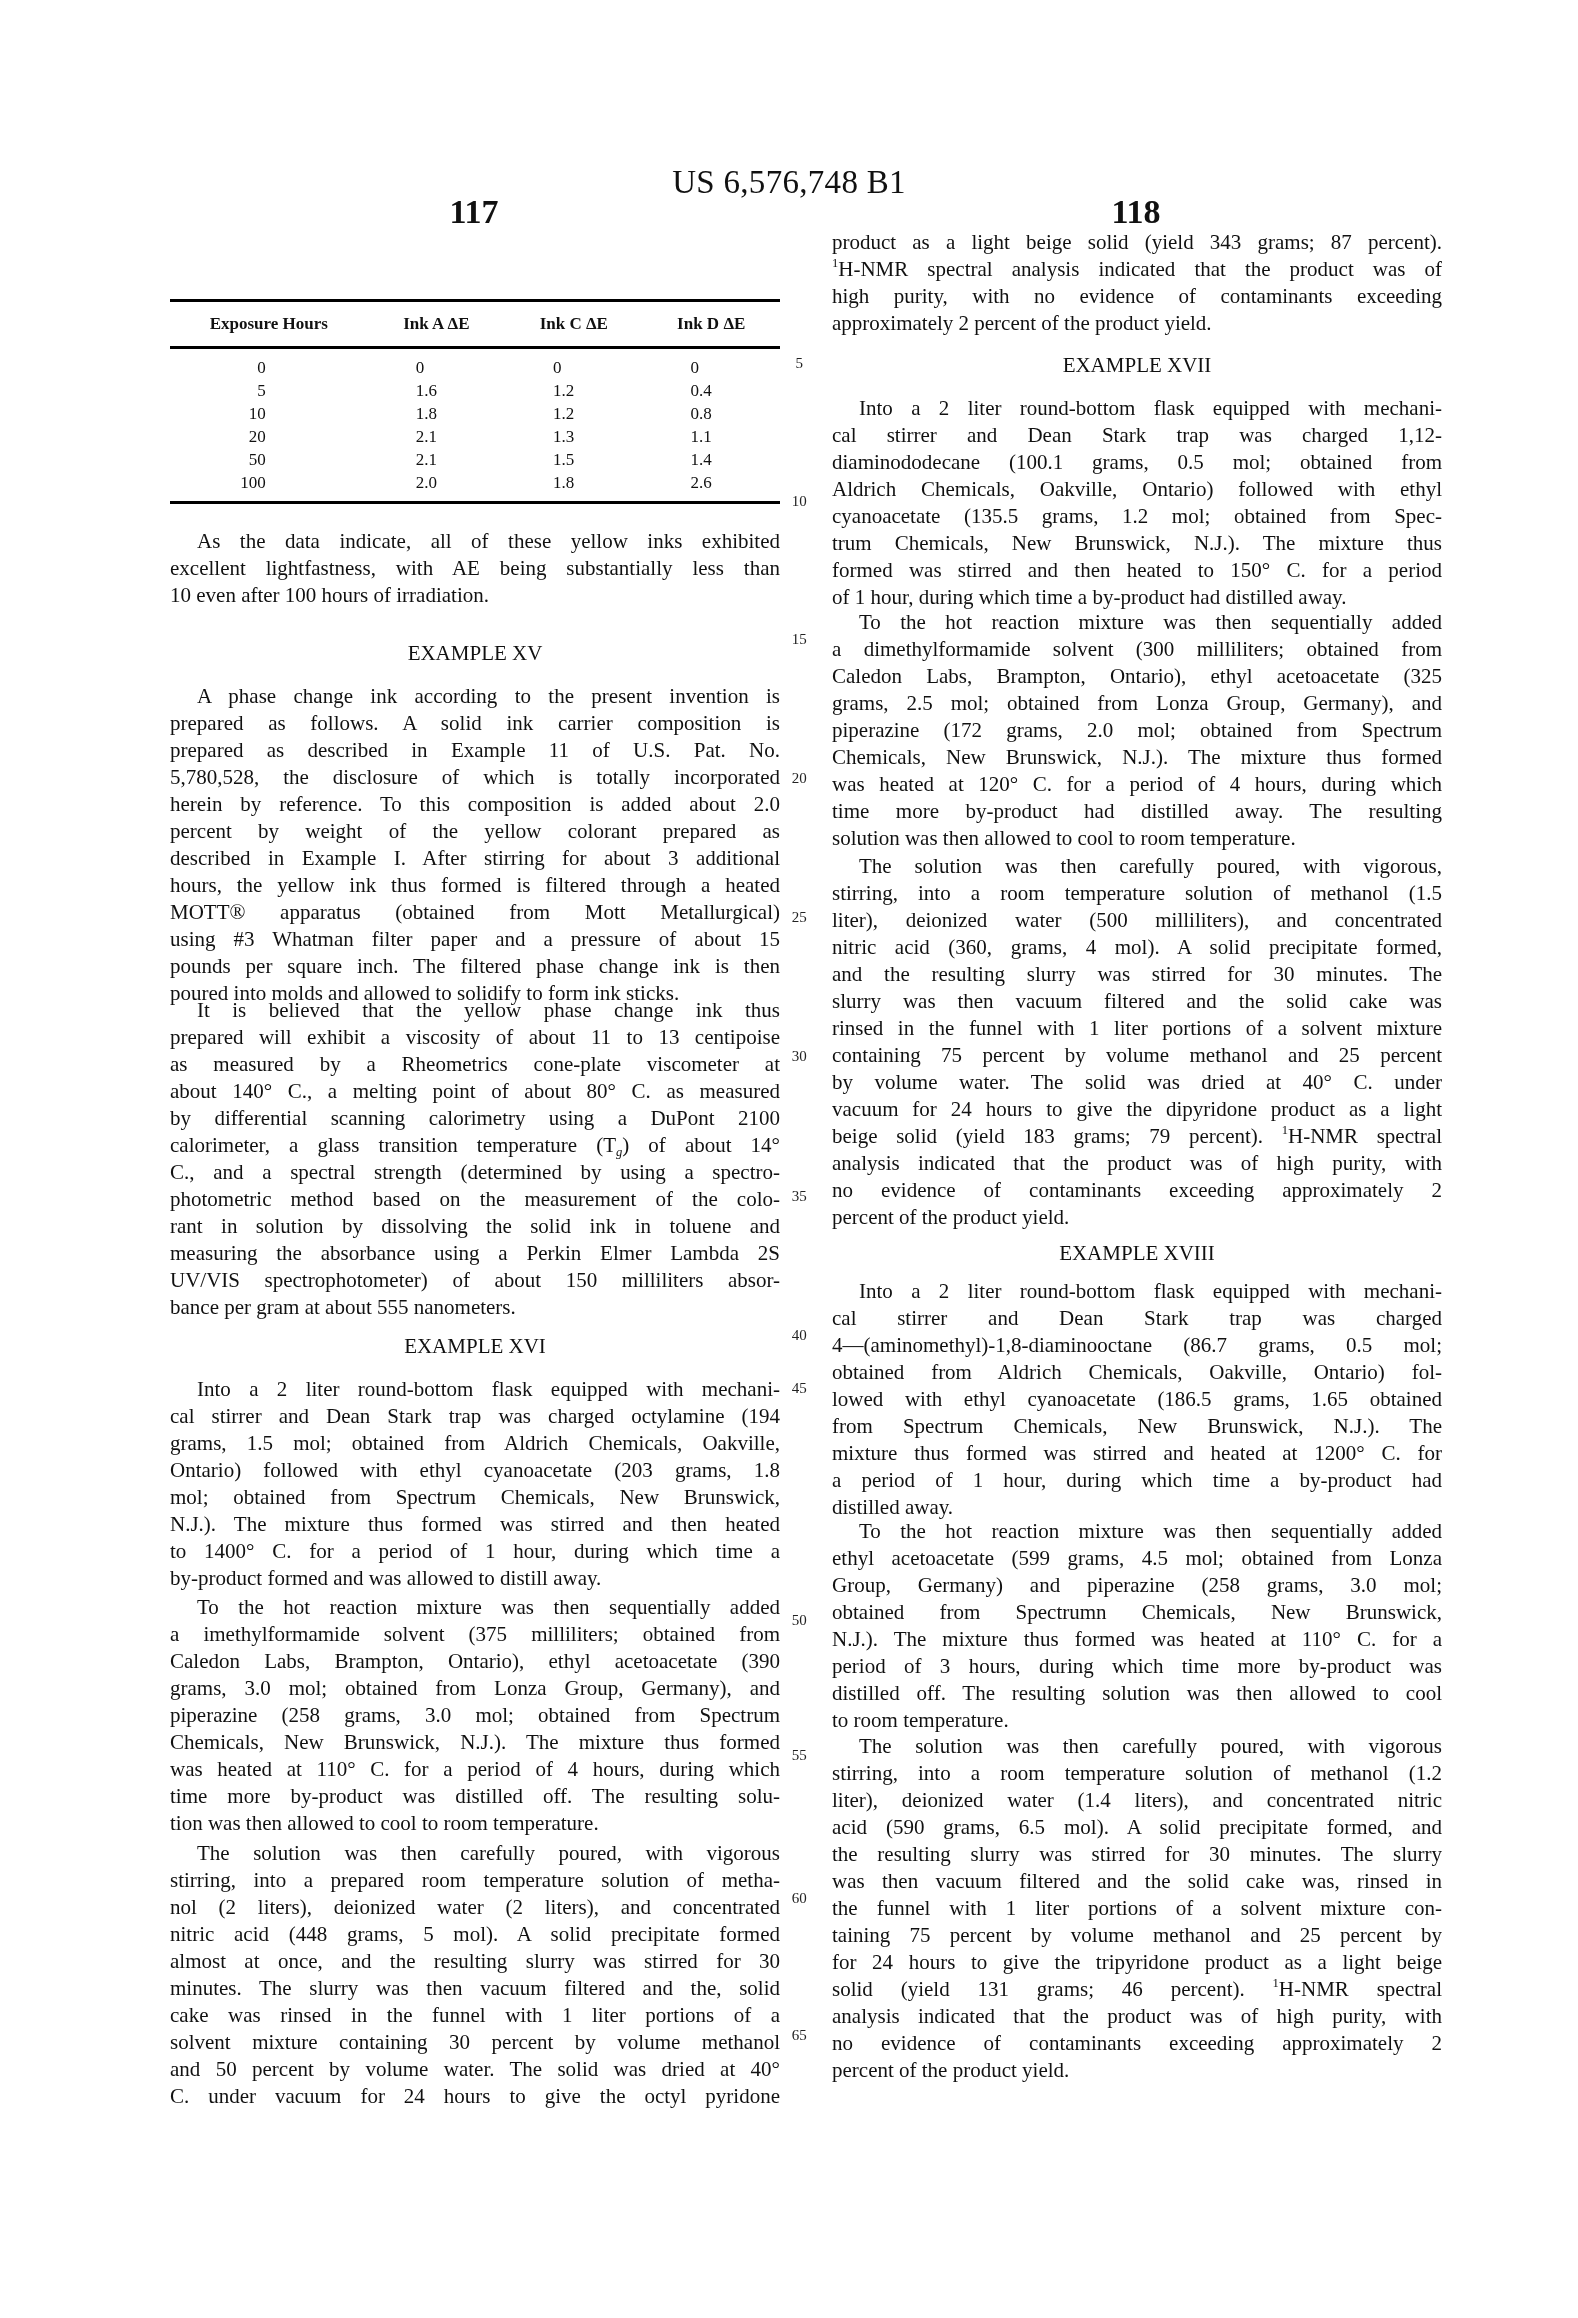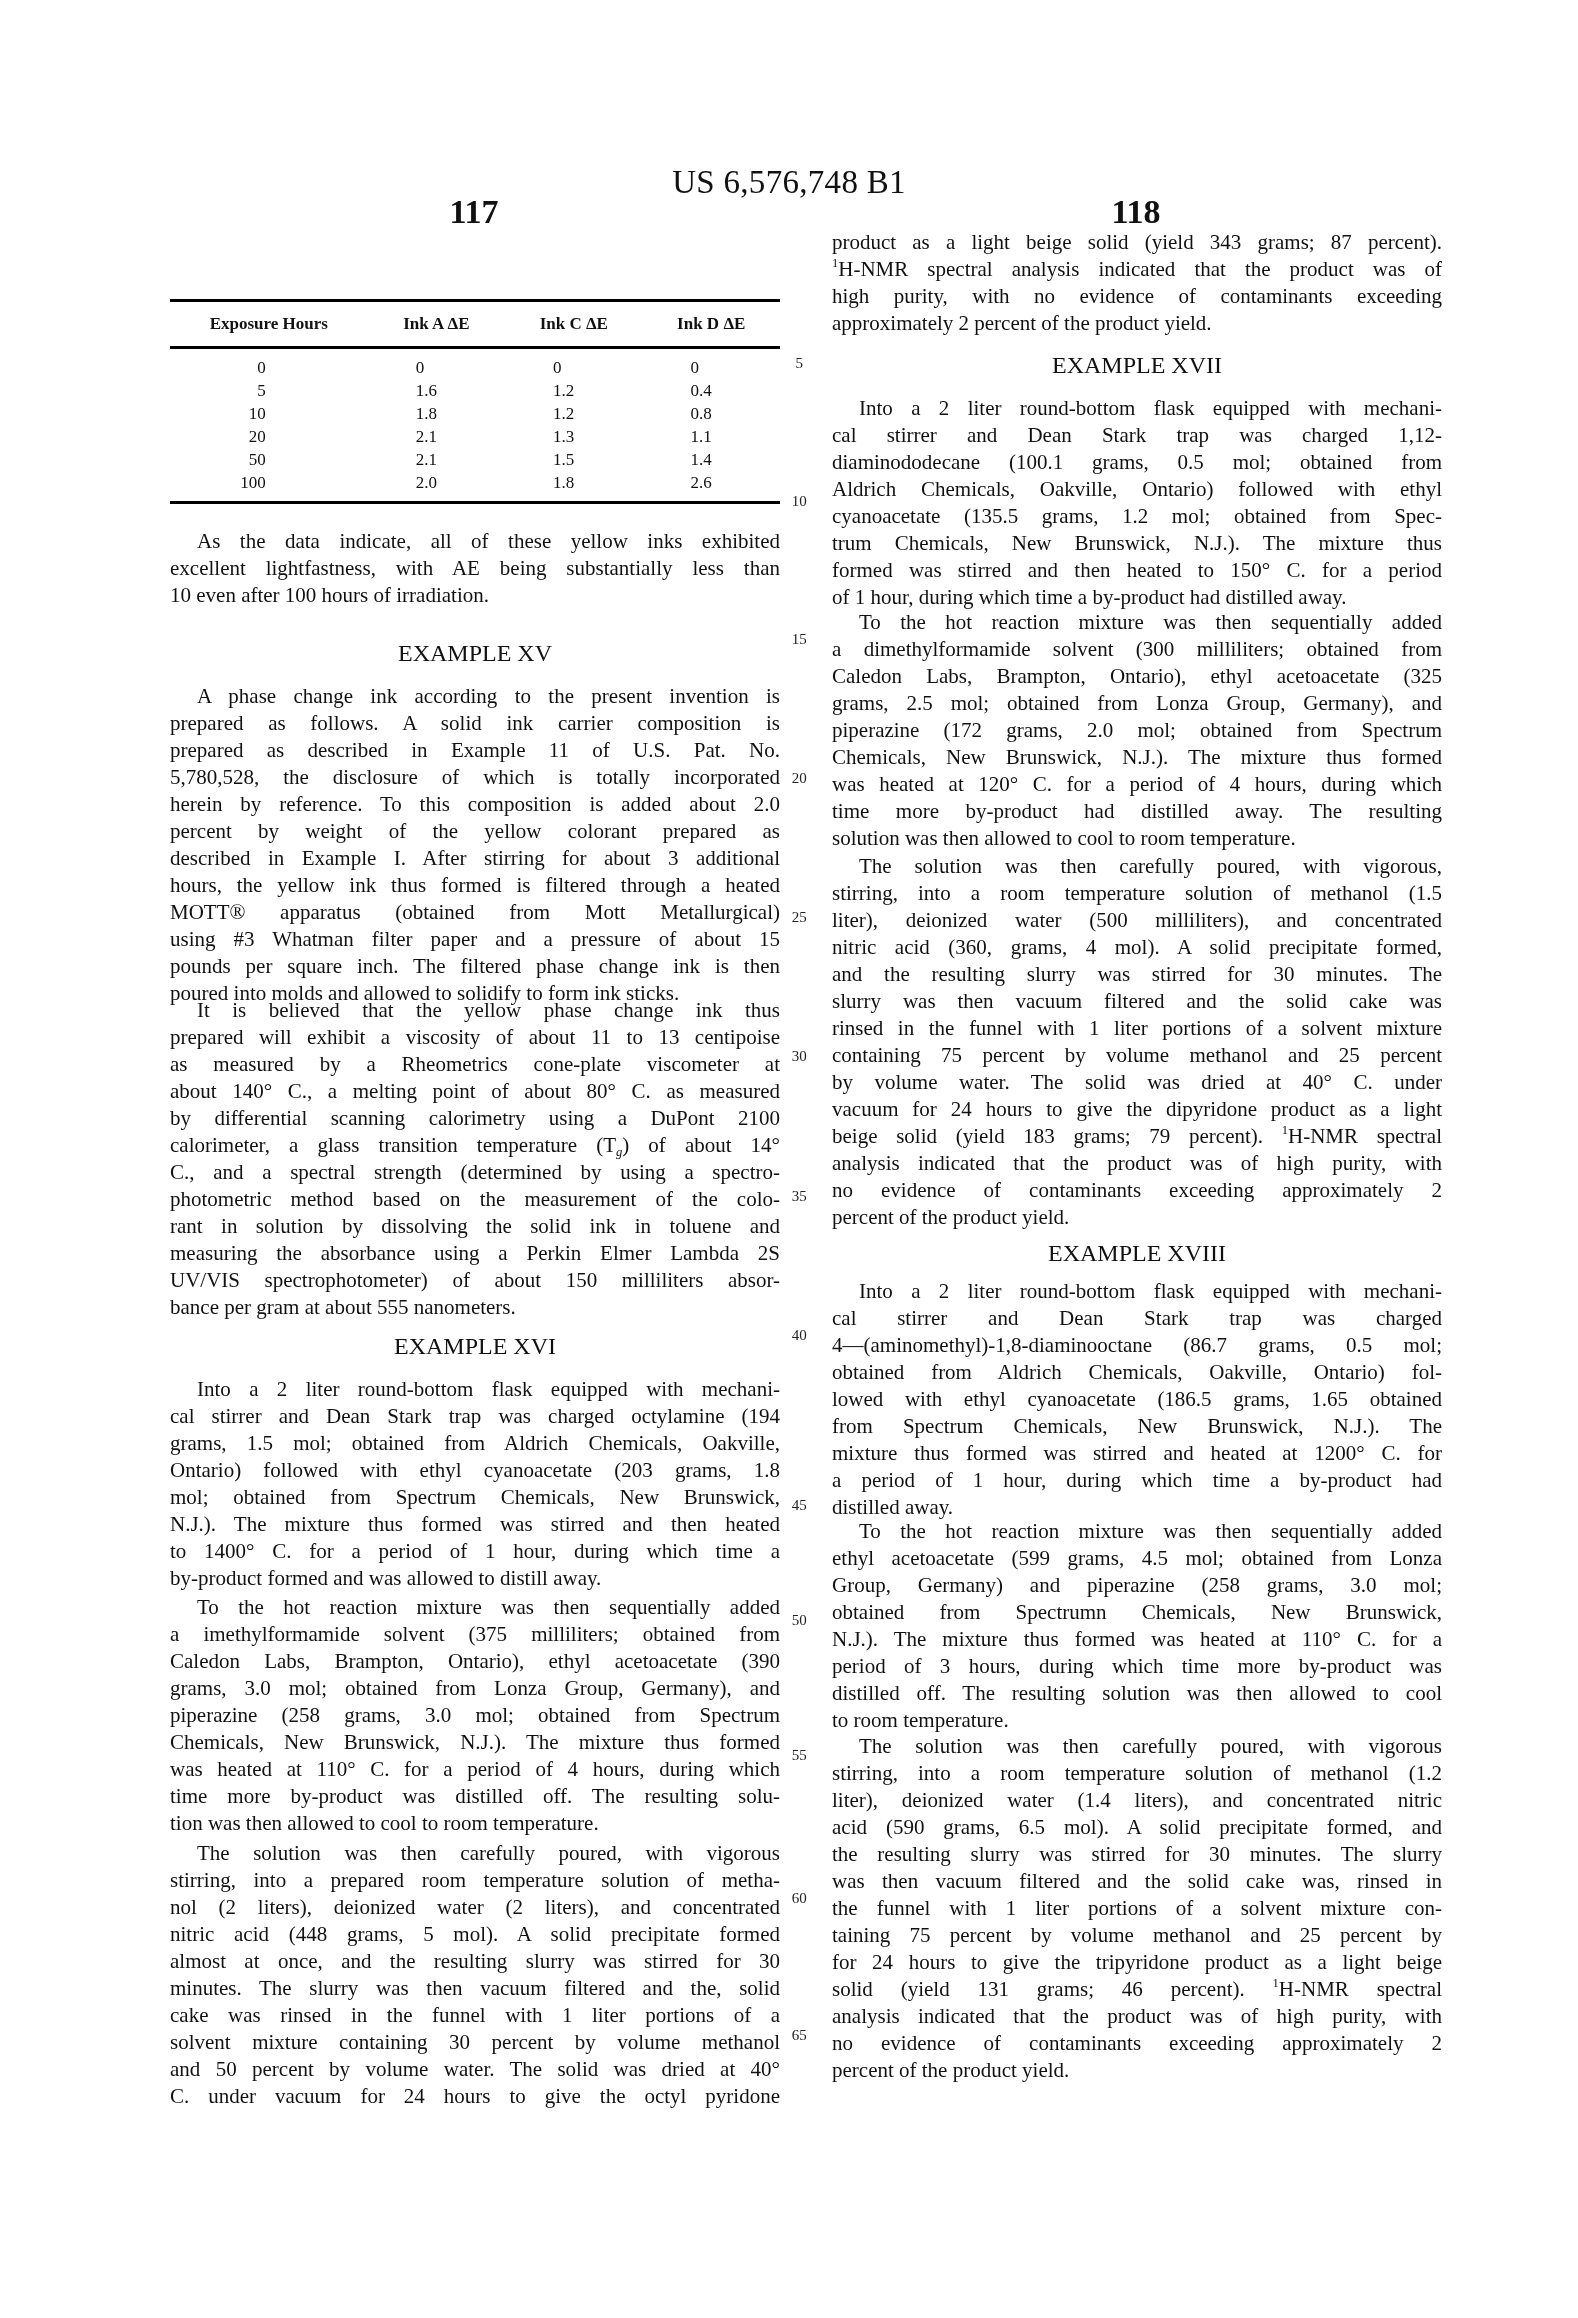--- a/index.html
+++ b/index.html
@@ -6,21 +6,21 @@
   body { width:1578px; height:2319px; position:relative; overflow:hidden;
          font-family:"Liberation Serif", "DejaVu Serif", serif; color:#111; }
   .abs { position:absolute; }
   .doc-header { left:0; width:1578px; top:164px; text-align:center; font-size:33px; letter-spacing:0.3px; }
   .colnum { top:193px; font-size:34px; font-weight:bold; text-align:center; width:136px; }
   .col { position:absolute; width:610px; }
   .line { height:27px; line-height:27px; font-size:21px; text-align:justify; text-align-last:justify; white-space:nowrap; overflow:visible; }
   .line.last { text-align-last:left; }
   .line.indent { padding-left:27px; box-sizing:border-box; }
   .line span.j { display:block; }
-  .heading { height:27px; line-height:27px; font-size:24px; text-align:center; }
+  .heading { height:27px; line-height:27px; font-size:21px; text-align:center; }
   sup { font-size:0.6em; line-height:0; vertical-align:0.75em; }
   sub { font-size:0.6em; line-height:0; vertical-align:-0.3em; font-style:italic; }
   .lnum { position:absolute; left:789px; width:20.4px; text-align:center; font-size:15px; color:#222; }
   table.data-table { position:absolute; left:170px; top:299px; width:610px; border-collapse:collapse; font-size:17px; }
   table.data-table th { font-weight:bold; height:44px; border-top:3.4px solid #000; border-bottom:3.4px solid #000; padding:0; }
   table.data-table tbody tr td { height:23px; line-height:23px; padding:0; text-align:center; }
   table.data-table tbody tr:first-child td { padding-top:6.8px; }
   table.data-table tbody tr:last-child td { padding-bottom:6.8px; border-bottom:3.4px solid #000; }
   table.data-table td.hours { text-align:right; padding-right:102px; }
   table.data-table th.h-hours { width:197px; }
@@ -85,21 +85,21 @@
 
 <div id="line-numbers">
     <div class="lnum" style="top: 355px;">5</div>
     <div class="lnum" style="top: 493px;">10</div>
     <div class="lnum" style="top: 631px;">15</div>
     <div class="lnum" style="top: 770px;">20</div>
     <div class="lnum" style="top: 909px;">25</div>
     <div class="lnum" style="top: 1048px;">30</div>
     <div class="lnum" style="top: 1188px;">35</div>
     <div class="lnum" style="top: 1327px;">40</div>
-    <div class="lnum" style="top: 1497px;">45</div>
+    <div class="lnum" style="top: 1380px;">45</div>
     <div class="lnum" style="top: 1612px;">50</div>
     <div class="lnum" style="top: 1747px;">55</div>
     <div class="lnum" style="top: 1890px;">60</div>
     <div class="lnum" style="top: 2027px;">65</div>
   </div>
 
 <div class="col" style="left:170px; top:0;">
   <div class="abs" style="top:528px; width:610px;">
       <div class="line indent">
         <span class="j">As the data indicate, all of these yellow inks exhibited</span>

